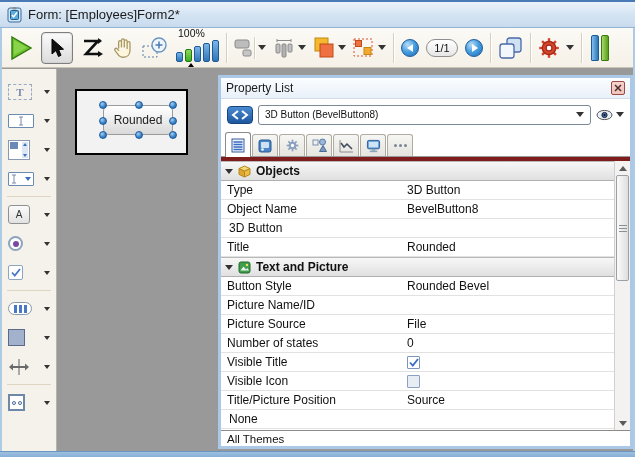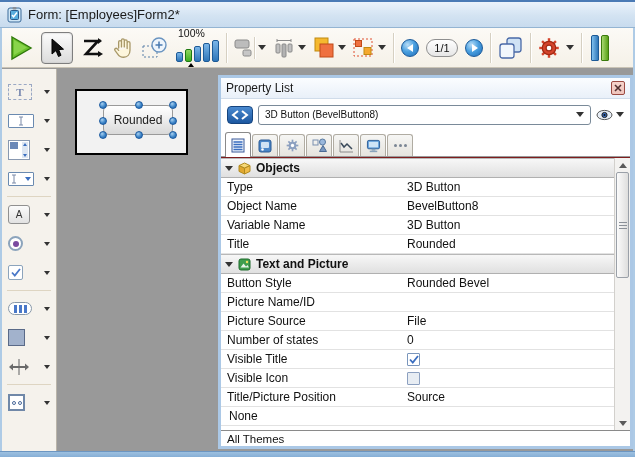--- a/index.html
+++ b/index.html
@@ -133,21 +133,21 @@
     display:flex; align-items:center; padding:0 6px; gap:4px;}
   .objcombo .lbl{ flex:1; font-size:10px; }
   .eyebtn{ display:flex; align-items:center; }
   .pal-tabs{ height:27px; flex:none; display:flex; align-items:flex-end; padding-left:4px;
     border-bottom:1px solid #9a9a9a; background:#fff; gap:1px;}
   .ptab{ width:26px; height:22px; border:1px solid #b0aca2; border-bottom:none; border-radius:3px 3px 0 0;
     background:linear-gradient(#f6f6f4,#e6e4de); display:flex; align-items:center; justify-content:center;}
   .ptab.sel{ height:25px; background:#fff; border-color:#8a8a8a; position:relative; top:1px; z-index:2;}
   .dots{ display:flex; gap:2px;}
   .dots i{ width:3px;height:3px;border-radius:50%;background:#7a8694;display:block;}
-  .pal-table{ flex:1; position:relative; background:#fff; border-top:1px solid #7f1d1d; overflow:hidden;
+  .pal-table{ flex:1; position:relative; background:#fff; border-top:4px solid #7f1d1d; overflow:hidden;
     padding-right:8px;}
   .prow{ height:19px; display:grid; grid-template-columns:178px 1fr; align-items:center;
     border-bottom:1px solid #e2e2e2; padding-left:6px; font-size:12px;}
   .prow .val{ padding-left:2px; }
   .prow-sec{ height:20px; display:flex; align-items:center; gap:5px; padding-left:4px;
     background:linear-gradient(#f7f7f7,#e0e0e0); border-top:1px solid #b8b8b8; border-bottom:1px solid #b0b0b0;
     font-weight:bold; font-size:12px;}
   .disc{ width:0;height:0;border-left:4px solid transparent;border-right:4px solid transparent;
     border-top:5px solid #333;}
   .cb{ width:13px; height:13px; border:1px solid #8ca0c0; background:#e8edf3; border-radius:1px;
@@ -499,21 +499,20 @@
       </div>
       <div class="prow">
         <span>Type</span>
         <span class="val">3D Button</span>
       </div>
       <div class="prow">
         <span>Object Name</span>
         <span class="val">BevelButton8</span>
       </div>
       <div class="prow">
-        <span>Variable Name</span>
         <span class="val">3D Button</span>
       </div>
       <div class="prow">
         <span>Title</span>
         <span class="val">Rounded</span>
       </div>
 
       <div class="prow-sec">
         <div class="disc"></div>
         <svg width="13" height="13" viewBox="0 0 13 13">

